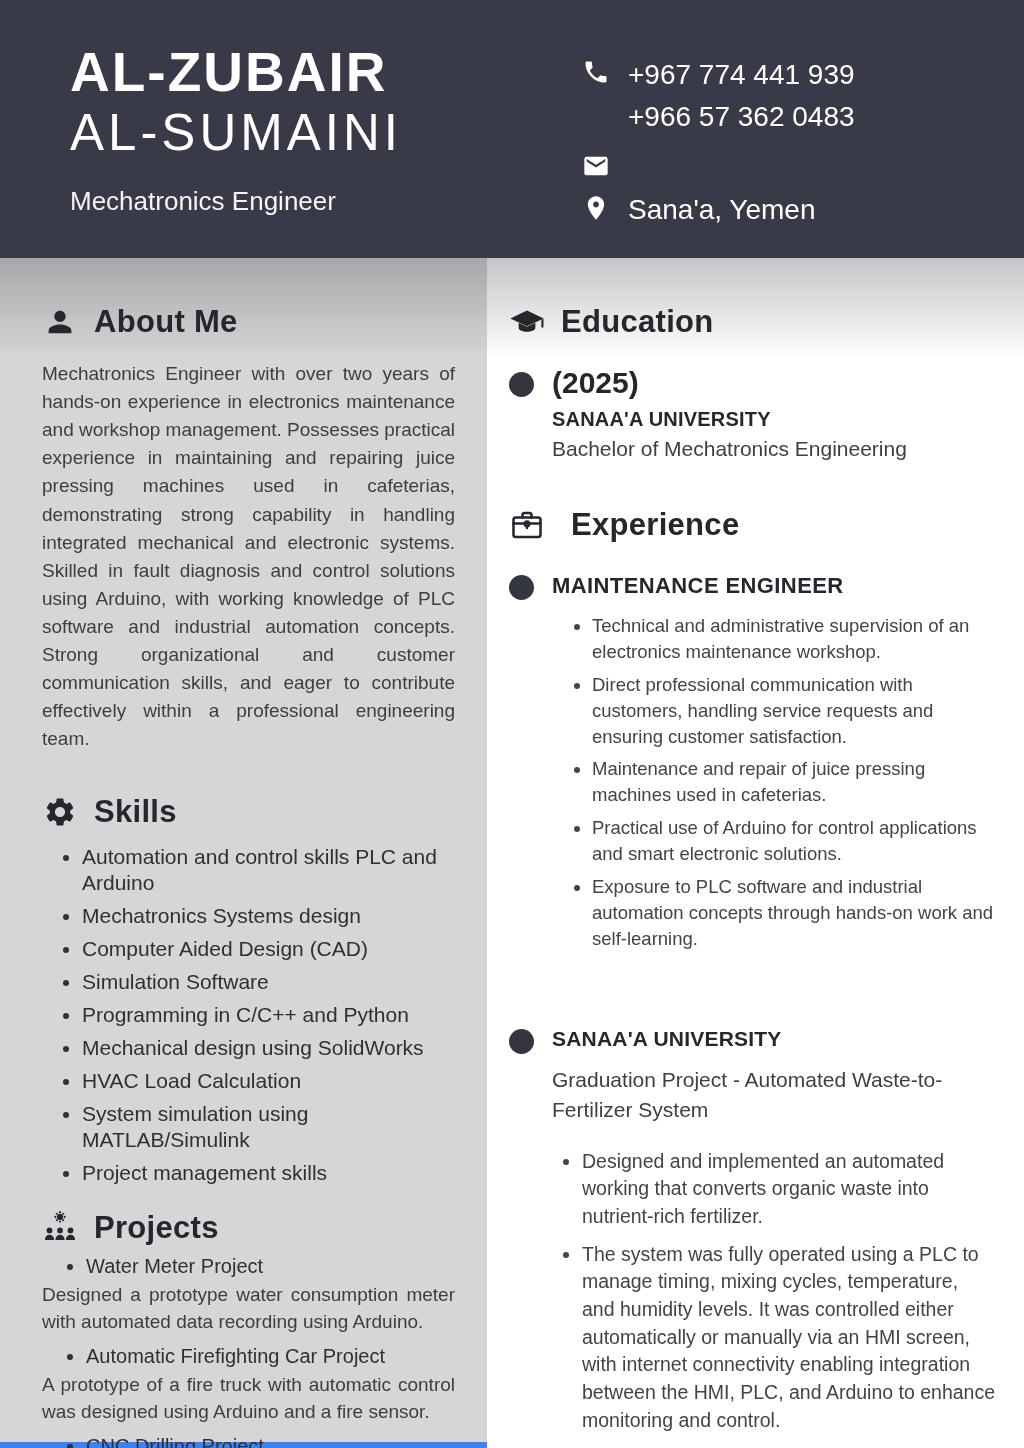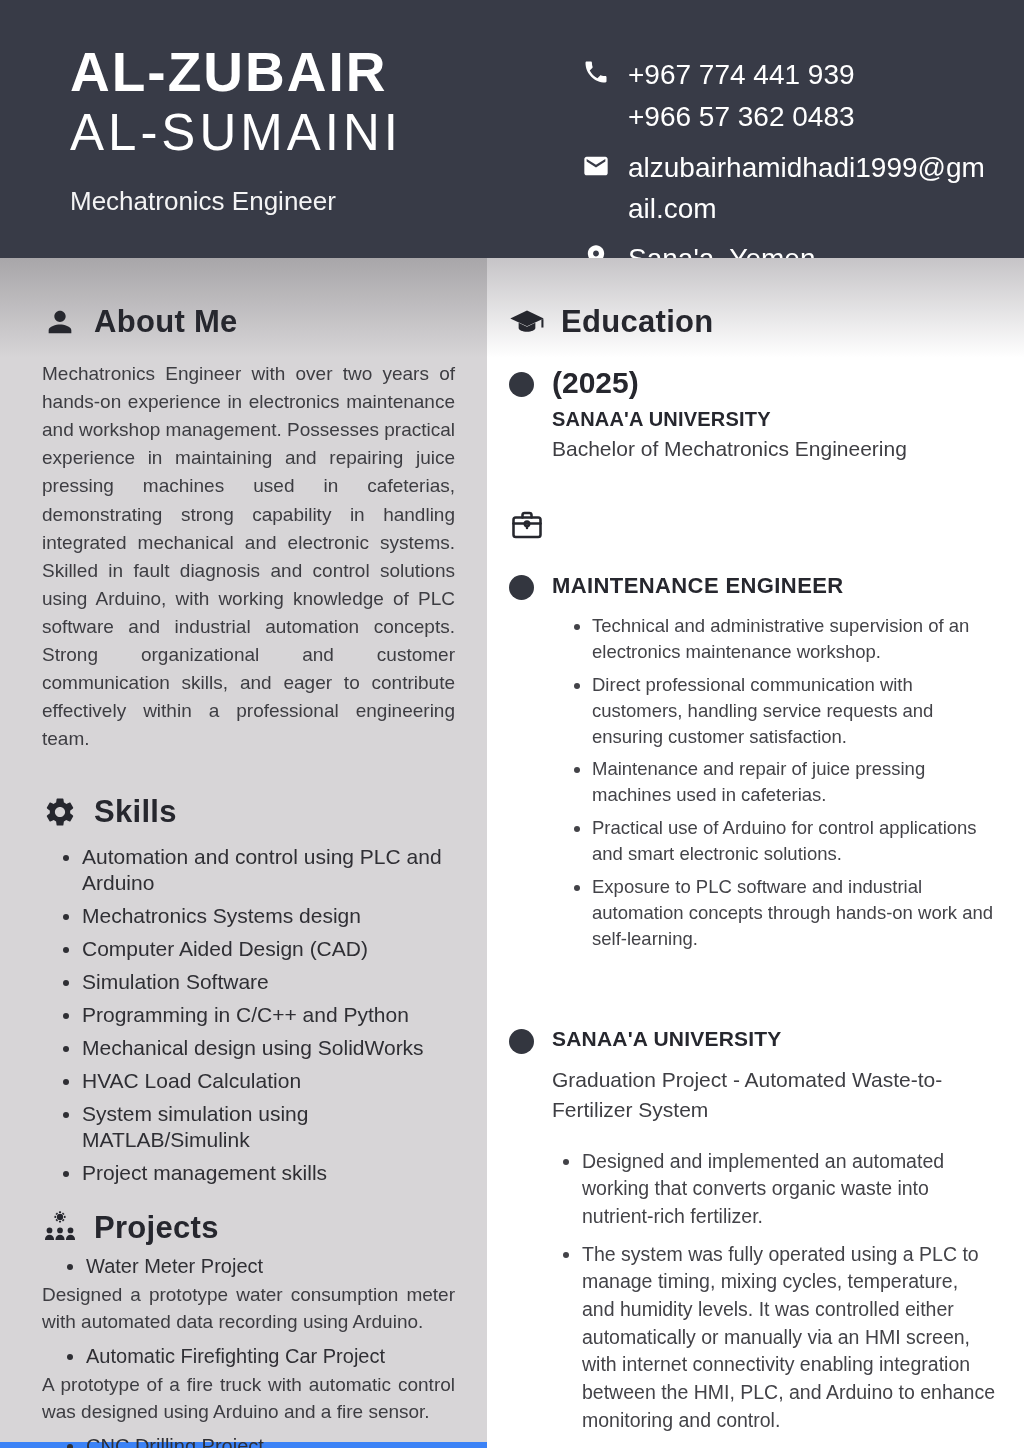--- a/index.html
+++ b/index.html
@@ -102,21 +102,20 @@
         </svg>
         <div class="contact-text phones">
           <div>+967 774 441 939</div>
           <div>+966 57 362 0483</div>
         </div>
       </div>
       <div class="contact-row">
         <svg class="contact-icon" viewBox="0 0 24 24">
           <path fill="#ffffff" d="M20 4H4c-1.1 0-2 .9-2 2v12c0 1.1.9 2 2 2h16c1.1 0 2-.9 2-2V6c0-1.1-.9-2-2-2zm0 4.2-8 5-8-5V6l8 5 8-5v2.2z"></path>
         </svg>
-        <div class="contact-text">alzubairhamidhadi1999@gmail.com</div>
       </div>
       <div class="contact-row">
         <svg class="contact-icon" viewBox="0 0 24 24">
           <path fill="#ffffff" d="M12 2C8.13 2 5 5.13 5 9c0 5.25 7 13 7 13s7-7.75 7-13c0-3.87-3.13-7-7-7zm0 9.5c-1.38 0-2.5-1.12-2.5-2.5s1.12-2.5 2.5-2.5 2.5 1.12 2.5 2.5-1.12 2.5-2.5 2.5z"></path>
         </svg>
         <div class="contact-text">Sana'a, Yemen</div>
       </div>
     </div>
   </div>
 
@@ -140,21 +139,21 @@
         <div class="sec-head">
           <span class="sec-icon">
             <svg viewBox="0 0 24 24" width="34" height="34">
                 <path class="icon-dark" fill-rule="evenodd" d="M19.14 12.94c.04-.3.06-.61.06-.94 0-.32-.02-.64-.07-.94l2.03-1.58c.18-.14.23-.41.12-.61l-1.92-3.32c-.12-.22-.37-.29-.59-.22l-2.39.96c-.5-.38-1.03-.7-1.62-.94l-.36-2.54c-.04-.24-.24-.41-.48-.41h-3.84c-.24 0-.43.17-.47.41l-.36 2.54c-.59.24-1.13.57-1.62.94l-2.39-.96c-.22-.08-.47 0-.59.22L2.74 8.87c-.12.21-.08.47.12.61l2.03 1.58c-.05.3-.09.63-.09.94s.02.64.07.94l-2.03 1.58c-.18.14-.23.41-.12.61l1.92 3.32c.12.22.37.29.59.22l2.39-.96c.5.38 1.03.7 1.62.94l.36 2.54c.05.24.24.41.48.41h3.84c.24 0 .44-.17.47-.41l.36-2.54c.59-.24 1.13-.56 1.62-.94l2.39.96c.22.08.47 0 .59-.22l1.92-3.32c.12-.22.07-.47-.12-.61l-2.01-1.58zM12 15.6c-1.98 0-3.6-1.62-3.6-3.6s1.62-3.6 3.6-3.6 3.6 1.62 3.6 3.6-1.62 3.6-3.6 3.6z"></path>
               </svg>
           </span>
           <h2 class="sec-title">Skills</h2>
         </div>
         <ul class="skills-list">
 
-        <li>Automation and control using PLC and Arduino</li>
+        <li>Automation and control skills PLC and Arduino</li>
             <li>Mechatronics Systems design</li>
             <li>Computer Aided Design (CAD)</li>
             <li>Simulation Software</li>
             <li>Programming in C/C++ and Python</li>
             <li>Mechanical design using SolidWorks</li>
             <li>HVAC Load Calculation</li>
             <li>System simulation using MATLAB/Simulink</li>
             <li>Project management skills</li>
           </ul>
       </section>
@@ -240,20 +239,21 @@
         <div class="sec-head">
           <span class="sec-icon">
             <svg viewBox="0 0 24 24" width="36" height="36">
               <rect class="icon-stroke" x="3" y="7" width="18" height="13" rx="1.5"></rect>
               <path class="icon-stroke" d="M9 7V5.4c0-.8.6-1.4 1.4-1.4h3.2c.8 0 1.4.6 1.4 1.4V7"></path>
               <line class="icon-stroke" x1="3" y1="11" x2="21" y2="11"></line>
               <circle class="icon-stroke" cx="12" cy="11.2" r="1.5"></circle>
               <line class="icon-stroke" x1="12" y1="12.7" x2="12" y2="14"></line>
             </svg>
           </span>
+          <h2 class="sec-title">Experience</h2>
         </div>
         <div class="timeline-item">
           <span class="dot"></span>
           <div>
             <div class="exp-job-title">MAINTENANCE ENGINEER</div>
             <ul class="exp-bullets">
 
             <li>Technical and administrative supervision of an electronics maintenance workshop.</li>
                 <li>Direct professional communication with customers, handling service requests and ensuring customer satisfaction.</li>
                 <li>Maintenance and repair of juice pressing machines used in cafeterias.</li>

